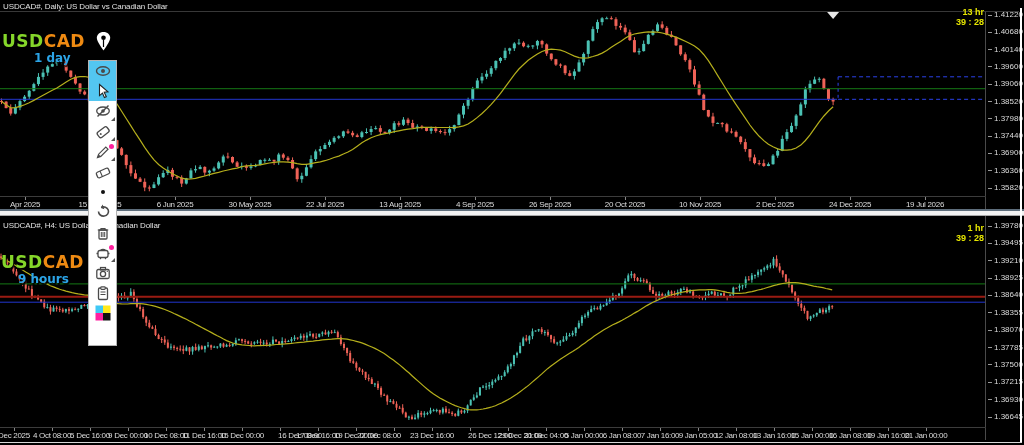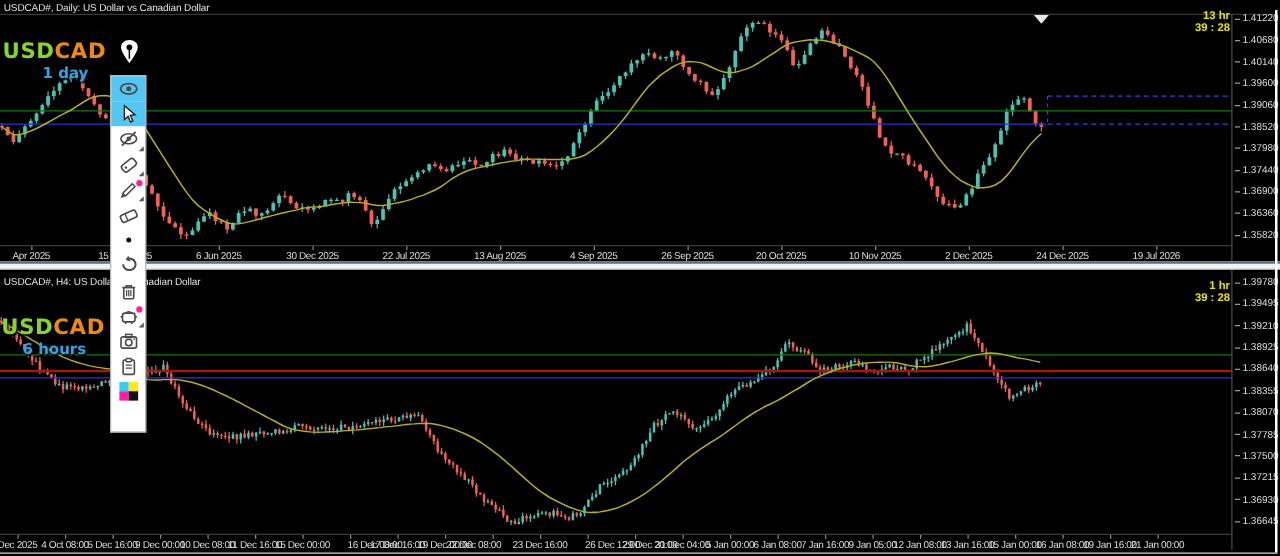--- a/index.html
+++ b/index.html
@@ -472,21 +472,21 @@
       </div>
     </div>
   <div class="time-axis" id="tax0">
       <div class="ttick" style="left: 25px;"></div>
       <div class="tl" style="left: 25px;">Apr 2025</div>
       <div class="ttick" style="left: 100px;"></div>
       <div class="tl" style="left: 100px;">15 May 2025</div>
       <div class="ttick" style="left: 175px;"></div>
       <div class="tl" style="left: 175px;">6 Jun 2025</div>
       <div class="ttick" style="left: 250px;"></div>
-      <div class="tl" style="left: 250px;">30 Dec 2025</div>
+      <div class="tl" style="left: 250px;">30 May 2025</div>
       <div class="ttick" style="left: 325px;"></div>
       <div class="tl" style="left: 325px;">22 Jul 2025</div>
       <div class="ttick" style="left: 400px;"></div>
       <div class="tl" style="left: 400px;">13 Aug 2025</div>
       <div class="ttick" style="left: 475px;"></div>
       <div class="tl" style="left: 475px;">4 Sep 2025</div>
       <div class="ttick" style="left: 550px;"></div>
       <div class="tl" style="left: 550px;">26 Sep 2025</div>
       <div class="ttick" style="left: 625px;"></div>
       <div class="tl" style="left: 625px;">20 Oct 2025</div>
@@ -498,21 +498,21 @@
       <div class="tl" style="left: 850px;">24 Dec 2025</div>
       <div class="ttick" style="left: 925px;"></div>
       <div class="tl" style="left: 925px;">19 Jul 2026</div>
     </div>
 
   <div class="separator"></div>
 
   <div class="chart-title" id="title1">USDCAD#, H4:  US Dollar vs Canadian Dollar</div>
   <div class="watermark" id="wm1">
     <div class="wm-line1"><span class="wm-base" style="color: rgb(133, 214, 42);">USD</span><span class="wm-quote" style="color: rgb(238, 138, 18);">CAD</span></div>
-    <div class="wm-tf" style="color: rgb(44, 165, 232);">6 hours</div>
+    <div class="wm-tf" style="color: rgb(44, 165, 232);">9 hours</div>
   </div>
   <div class="timer" id="timer1" style="color: rgb(230, 230, 0);">
     <div>1 hr</div>
     <div>39 : 28</div>
   </div>
   <svg class="plot" id="plot1" width="986" height="206" viewBox="0 0 986 206">
       <line x1="1.00" y1="33.6" x2="1.00" y2="39.9" stroke="#EF6257" stroke-width="1"></line>
       <rect x="0" y="36.4" width="2" height="1.4" fill="#EF6257"></rect>
       <line x1="4.09" y1="35.3" x2="4.09" y2="44.0" stroke="#EF6257" stroke-width="1"></line>
       <rect x="3.09" y="37.8" width="2" height="2.8" fill="#EF6257"></rect>

